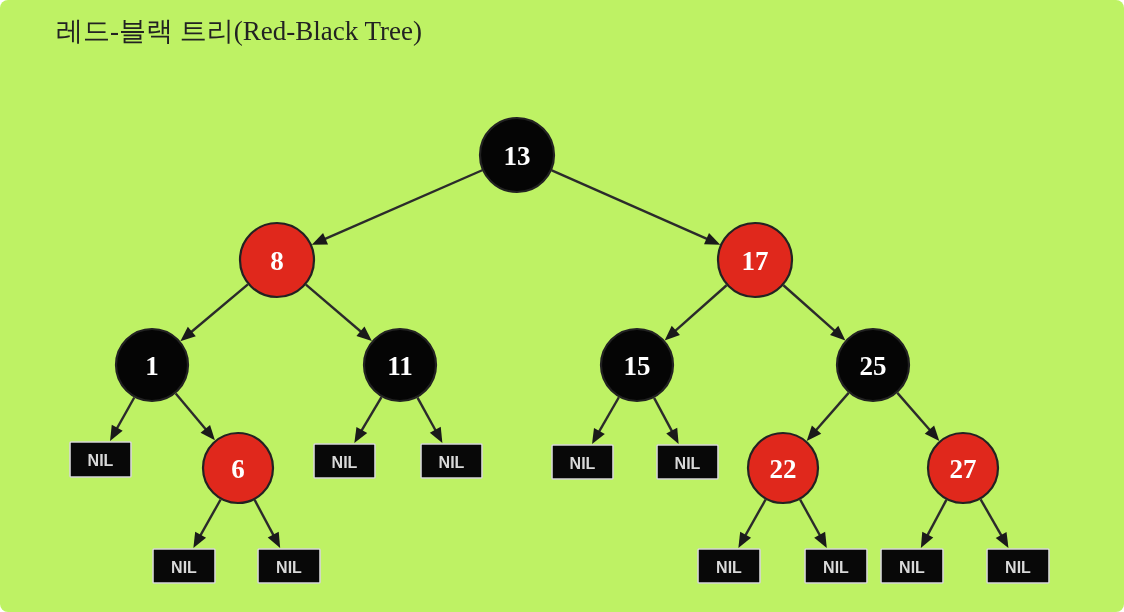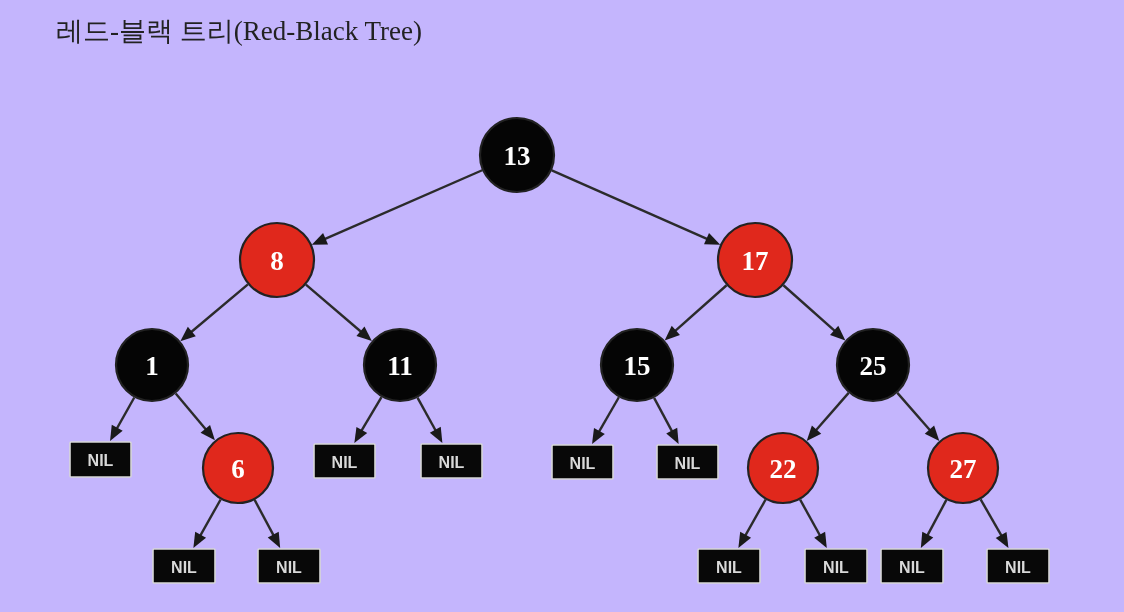--- a/index.html
+++ b/index.html
@@ -4,23 +4,24 @@
 <style>
   html, body {
     margin: 0;
     padding: 0;
     background: #ffffff;
   }
   #page {
     position: relative;
     width: 1124px;
     height: 612px;
-    background: #c4b5fd;
+    background: #bef264;
     overflow: hidden;
     font-family: "Liberation Sans", sans-serif;
+    border-radius: 8px;
   }
   #diagram-title {
     position: absolute;
     left: 56px;
     top: 13px;
     font-family: "Liberation Serif", serif;
     font-size: 27px;
     color: #222222;
     white-space: nowrap;
     letter-spacing: 0px;

